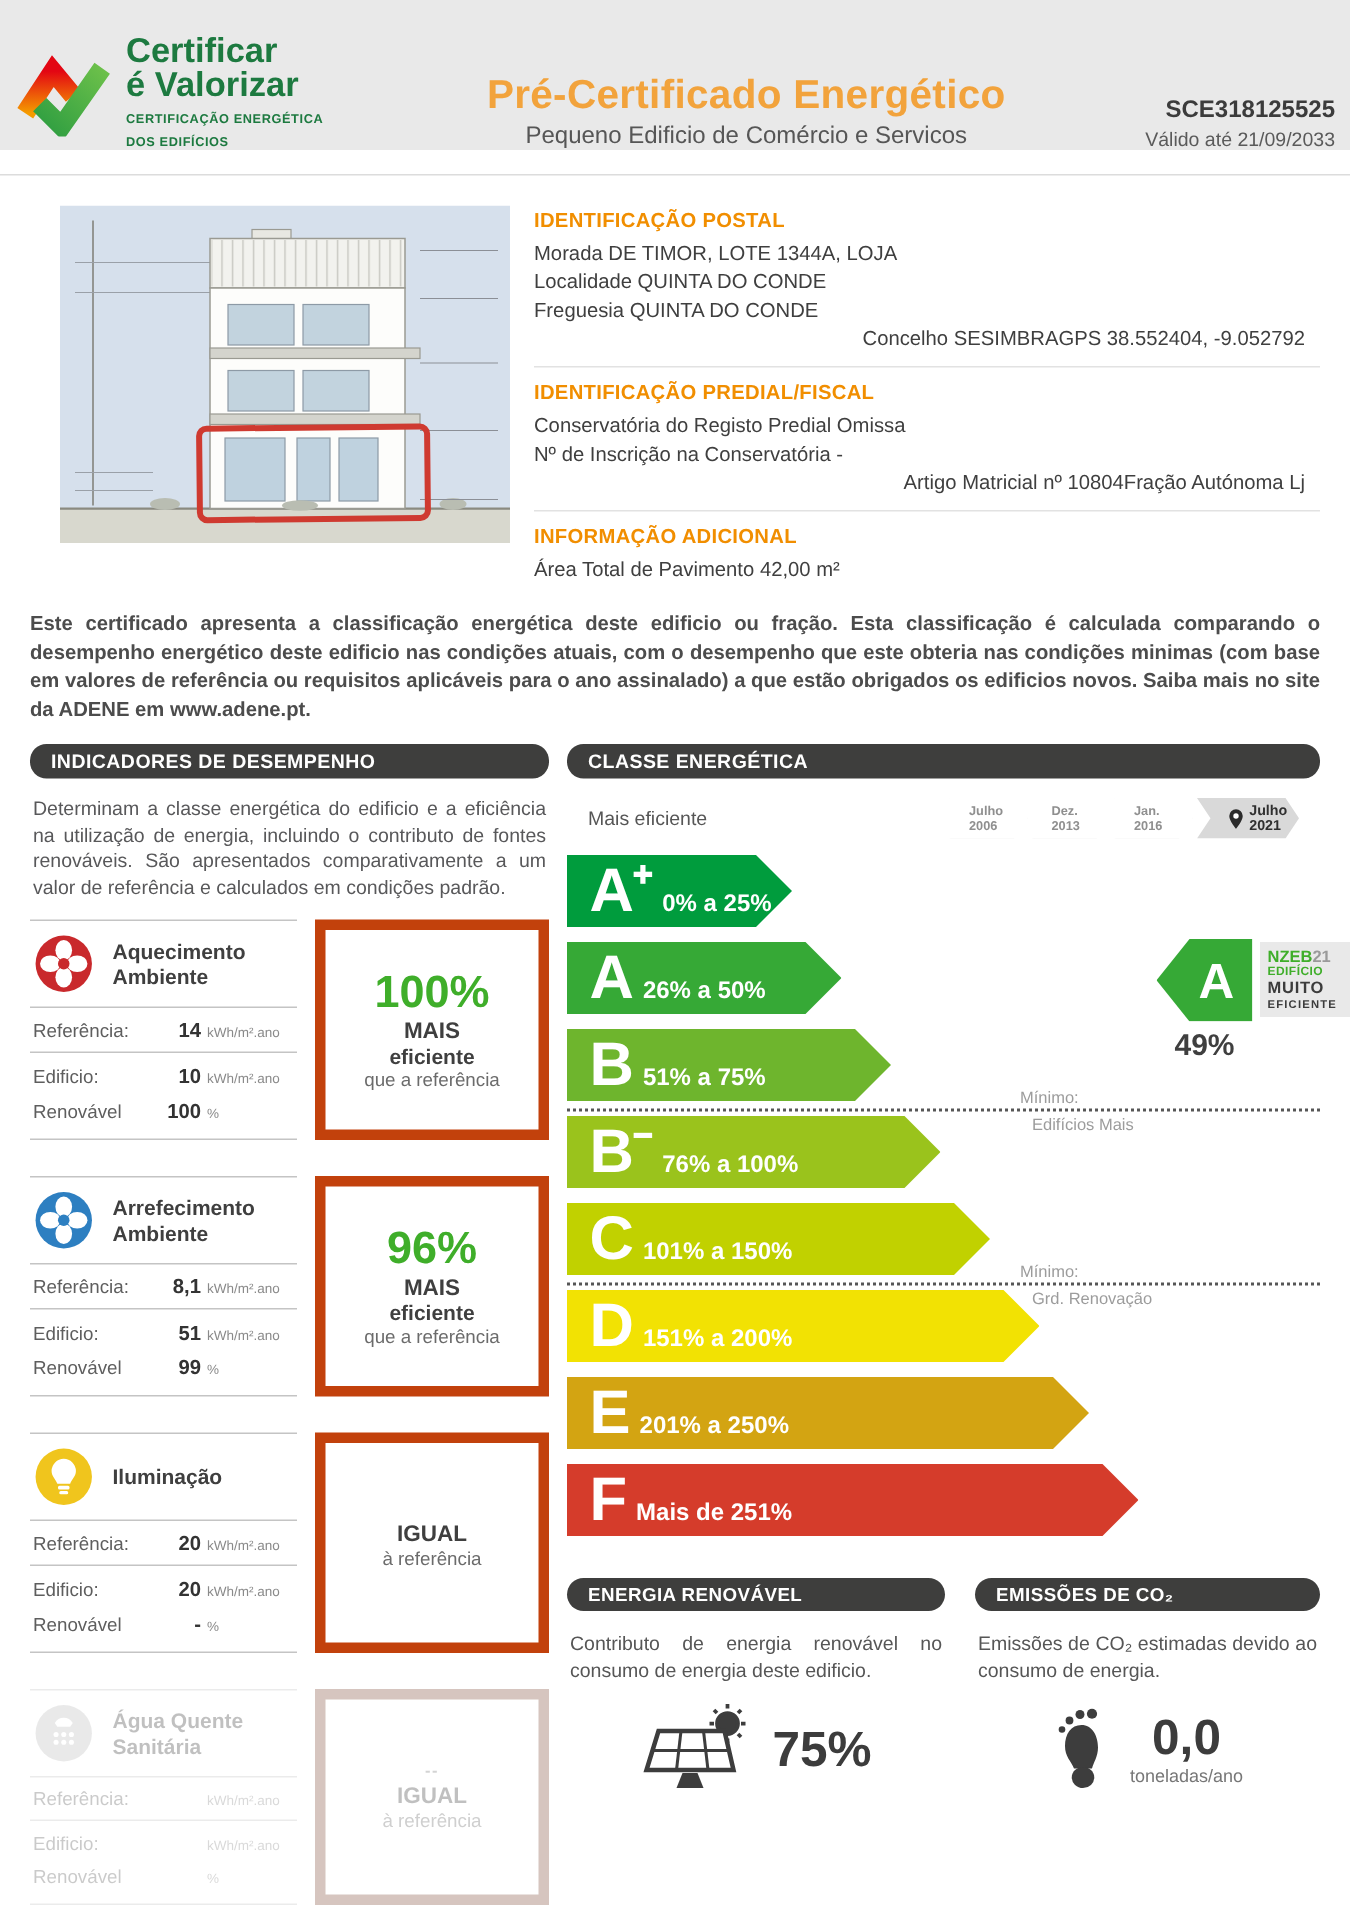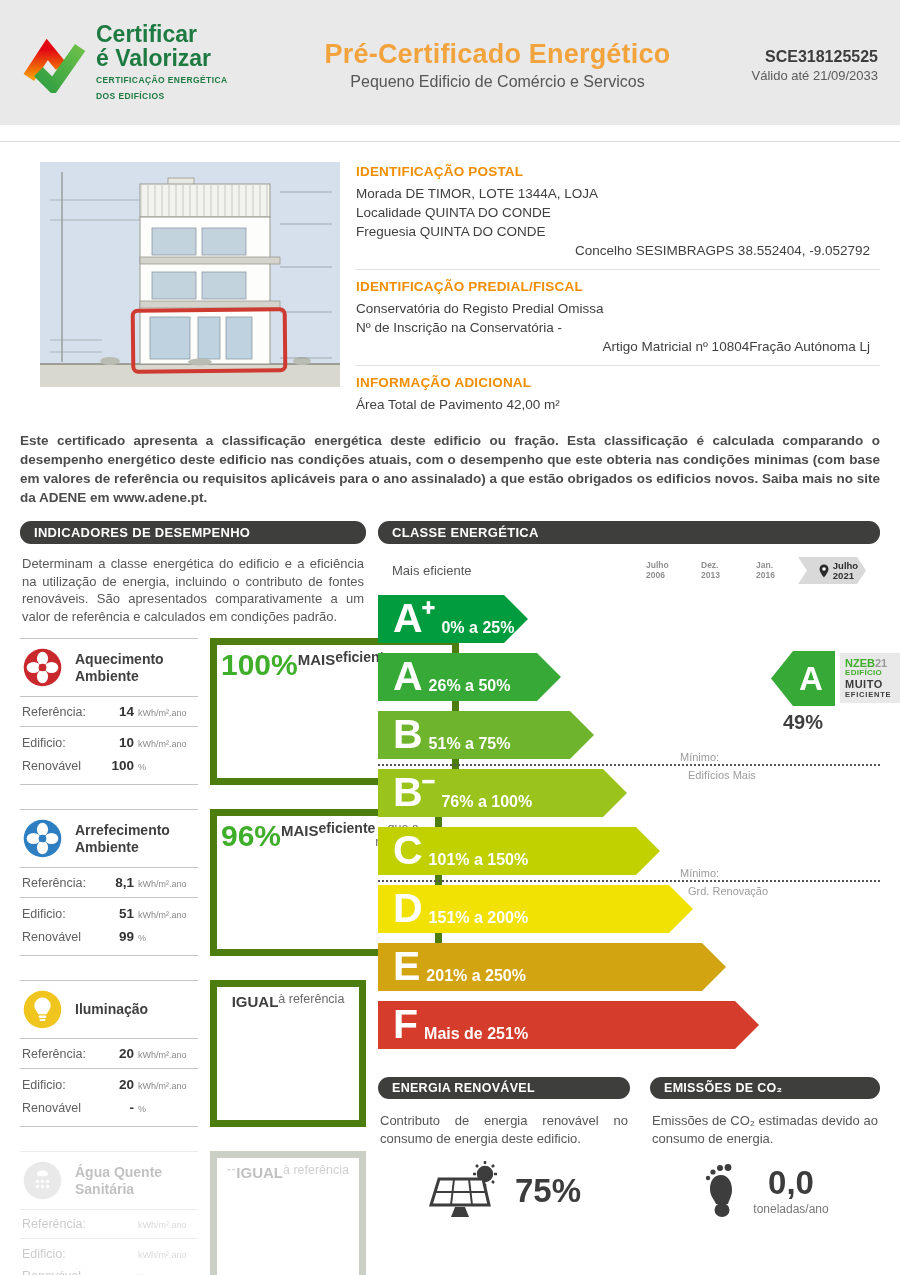--- a/index.html
+++ b/index.html
@@ -1,20 +1,20 @@
 <!DOCTYPE html>
 <html lang="pt" style="--accent_orange: #f18e00; --title_orange: #f2a33c; --pill_bg: #3e3e3d; --text_gray: #58585a; --badge_green: #3fae2a; --logo_green: #1d7a40;"><head>
 <meta charset="utf-8">
 <style>
 *{box-sizing:border-box;margin:0;padding:0}
 body{margin:0;font-family:"Liberation Sans",sans-serif;background:#fff;color:#3f3f3f}
 .page{width:900px;height:1275px;background:#fff;position:relative;overflow:hidden}
 
 
-.header{height:125px;background:#e9e9e9;display:flex;align-items:center;padding:0 22px}
+.header{height:100px;background:#e9e9e9;display:flex;align-items:flex-end;padding:0 10px}
 .logo{width:280px;display:flex;align-items:center;gap:10px}
 .logo-text .lt{font-size:23px;font-weight:bold;color:var(--logo_green);line-height:1.02}
 .logo-text .ls{font-size:8.5px;font-weight:bold;color:var(--logo_green);letter-spacing:.4px;line-height:1.25;margin-top:5px}
 .title-block{flex:1;text-align:center;padding-top:4px}
 .title-block h1{font-size:27px;font-weight:bold;color:var(--title_orange);letter-spacing:.2px}
 .title-block .subtitle{font-size:16px;color:#565656;margin-top:3px}
 .cert-block{width:185px;text-align:right;padding-top:6px}
 .cert-number{font-size:16px;font-weight:bold;color:#3c3c3c}
 .cert-valid{font-size:13px;color:#5a5a5a;margin-top:2px}
 .top-rule{border-top:1px solid #dcdcdc;margin:16px 0 0}
@@ -49,21 +49,21 @@
 .ind-title{font-size:14px;font-weight:bold;color:#3f3f3f;line-height:17px}
 .ind-title span{display:block}
 .ind-title span:empty{display:none}
 .ind-row{display:flex;align-items:baseline;padding:4px 2px;font-size:12.5px;color:#5e5e5e}
 .ind-row.ref{padding:7px 2px;border-bottom:1px solid #c4c4c4}
 .ind-grp{padding:4px 0 7px;border-bottom:1px solid #c4c4c4}
 .ind-row .lab{width:76px;flex:none}
 .ind-row .val{display:flex;align-items:baseline;gap:4px;flex:1}
 .ind-row .val b{width:36px;text-align:right;font-size:13.5px;color:#333}
 .ind-row .unit{font-size:9px;color:#8a8a8a}
-.ind-badge{flex:1;border:7px solid #4d7c0f;background:#fff;display:flex;justify-content:center;text-align:center;min-height:118px;padding:4px}
+.ind-badge{flex:1;border:7px solid #c2410c;background:#fff;display:flex;flex-direction:column;align-items:center;justify-content:center;text-align:center;min-height:118px;padding:4px}
 .ind-badge div:empty{display:none}
 .badge-dash{font-size:11px;font-weight:bold;color:#7a7a7a;letter-spacing:1px}
 .badge-percent{font-size:30px;font-weight:bold;color:var(--badge_green);line-height:1.05}
 .badge-bold1{font-size:15px;font-weight:bold;color:#3f3f3f;margin-top:2px}
 .badge-bold2{font-size:14px;font-weight:bold;color:#3f3f3f}
 .badge-normal{font-size:12.5px;color:#6b6b6b;margin-top:1px}
 
 
 .chart-top{display:flex;justify-content:space-between;align-items:center;margin:13px 14px 11px}
 .more-eff{font-size:13px;color:#565656}

